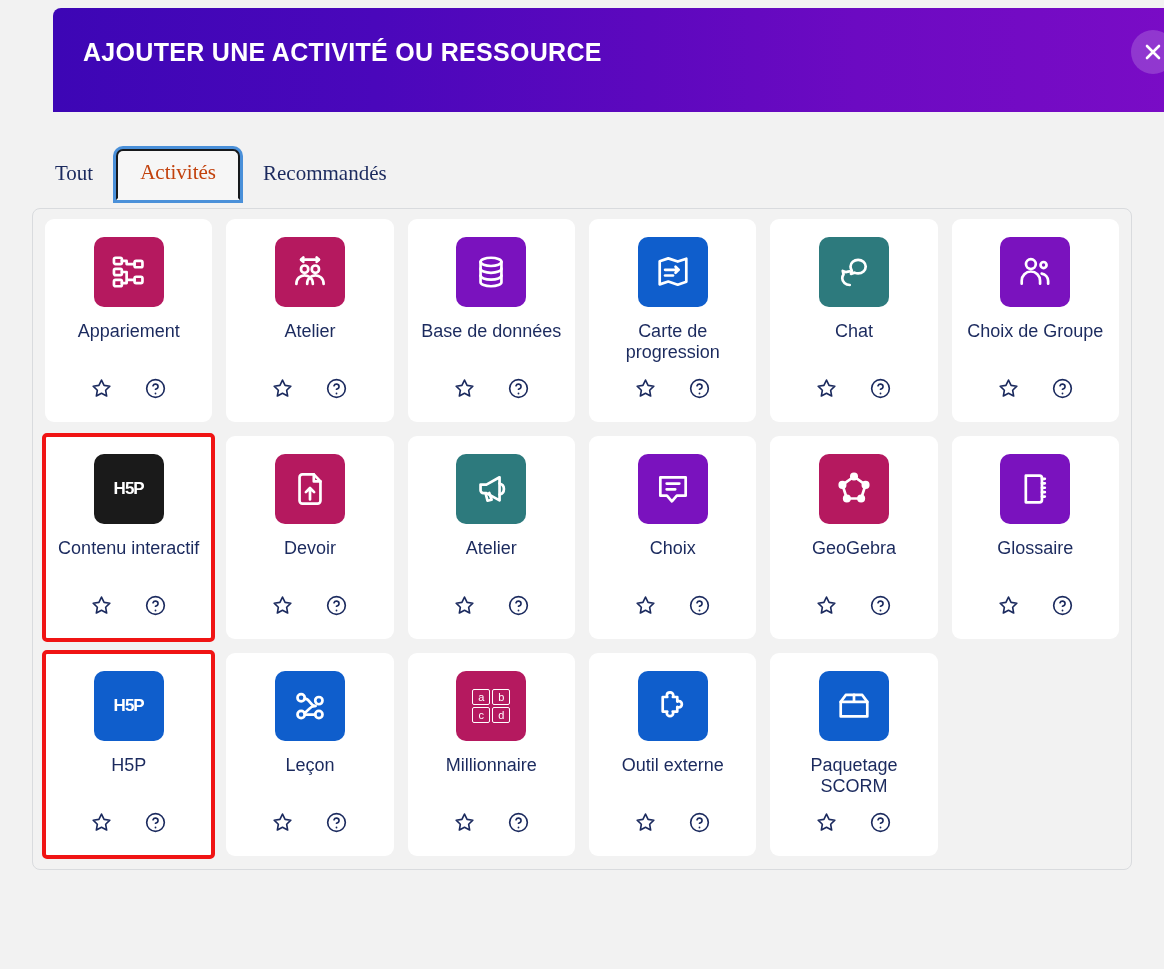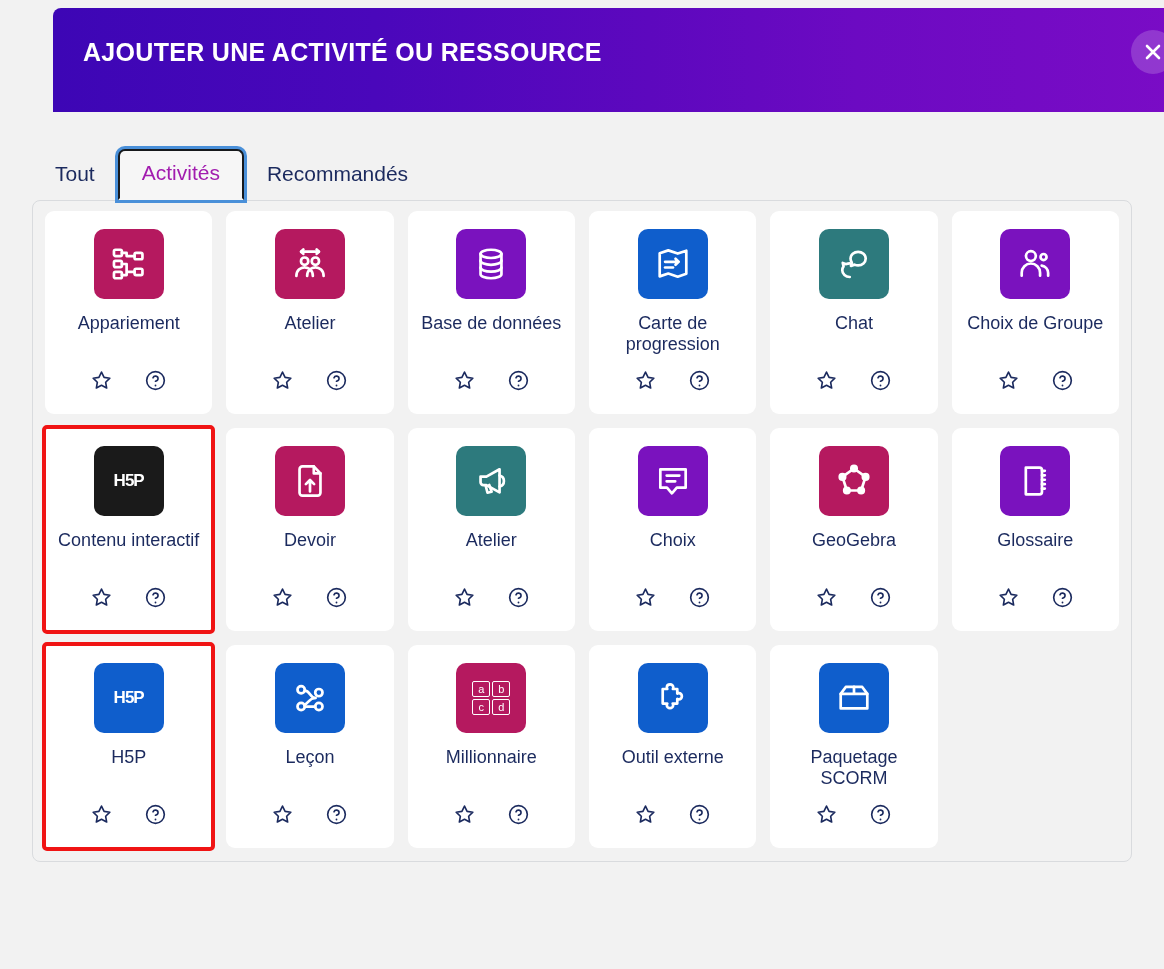--- a/index.html
+++ b/index.html
@@ -91,37 +91,37 @@
   .tab {
     font-size: 21px;
     color: #1b2a5e;
     padding: 10px 22px 14px 22px;
     cursor: pointer;
     background: transparent;
     border: 1px solid transparent;
     border-radius: 7px 7px 0 0;
     line-height: 1.1;
     white-space: nowrap;
-    font-family: Liberation Sans, sans-serif;
+    font-family: Liberation Serif, serif;
   }
   .tab.active {
     background: #f6f6f6;
     border: 2px solid #16191c;
     border-bottom-color: #f6f6f6;
     box-shadow: 0 0 0 3px #4a90d9;
-    color: #a21caf;
+    color: #c2410c;
     font-weight: normal;
     position: relative;
     z-index: 3;
   }
 
   
   .grid-panel {
     position: relative;
-    margin: 0 16px;
+    margin: 8px 16px;
     border: 1px solid #d9dbde;
     border-radius: 8px;
     background: #f2f2f2;
     height: 662px;
     padding: 10px 12px 0 12px;
     overflow: hidden;
   }
   .grid {
     display: grid;
     grid-template-columns: repeat(6, 1fr);

